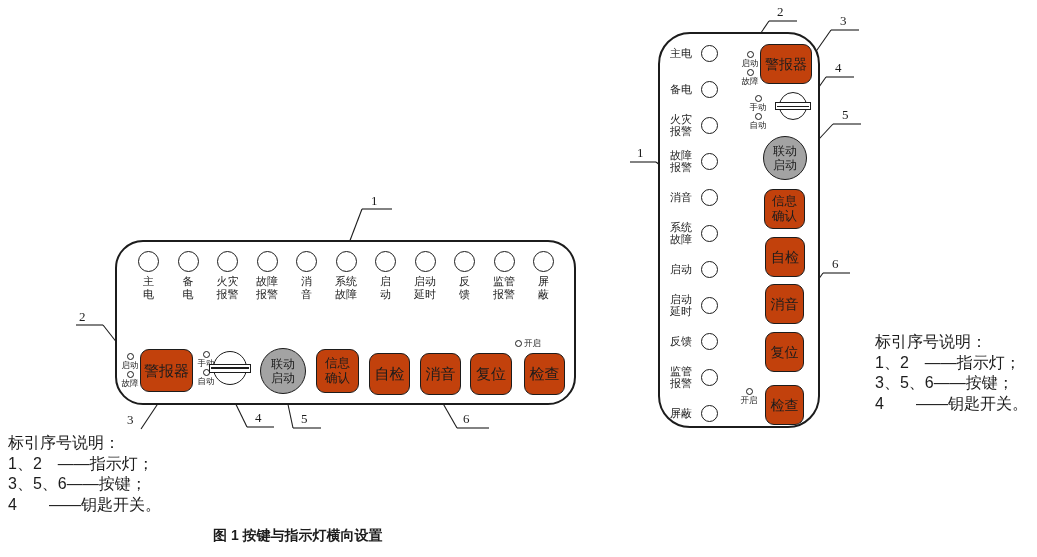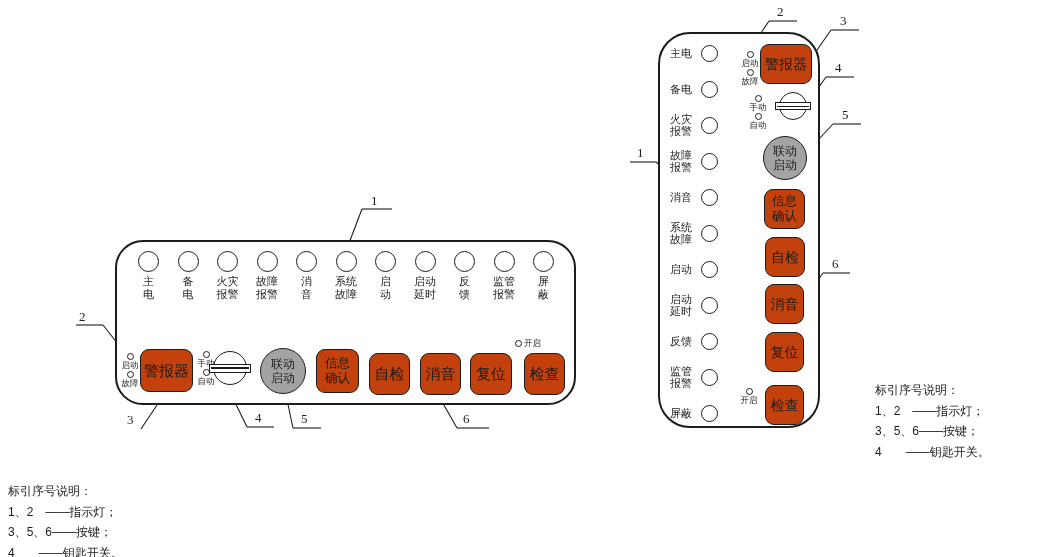--- a/index.html
+++ b/index.html
@@ -29,21 +29,21 @@
   .keysw{position:absolute;border:1.8px solid #1c1c1c;border-radius:50%;background:#fff;box-sizing:border-box;}
   .key-slot{position:absolute;left:-5px;right:-5px;top:50%;margin-top:-4.5px;height:9px;
        border:1.4px solid #1c1c1c;background:#fff;box-sizing:border-box;}
   .key-slot::after{content:"";position:absolute;left:1px;right:1px;top:2.5px;height:1.8px;background:#1c1c1c;}
   .led-col{position:absolute;display:flex;flex-direction:column;align-items:center;width:24px;}
   .led-col .mini{font-size:8.5px;line-height:10px;white-space:nowrap;}
   .led-col .dot{margin-top:1px;}
   .led-row{position:absolute;display:flex;align-items:center;font-size:8.5px;line-height:9px;white-space:nowrap;}
   .led-row .dot{margin-right:2px;}
   .cn{position:absolute;font-family:"Liberation Serif","DejaVu Serif",serif;font-size:13px;line-height:13px;}
-  .legend{position:absolute;font-size:12px;line-height:20.5px;margin-top:48px;}
+  .legend{position:absolute;font-size:16px;line-height:20.5px;}
   .caption{position:absolute;font-weight:bold;font-size:14px;white-space:nowrap;}
 </style>
 </head>
 <body>
 
 <div class="canvas">
 
   <svg class="leaders">
     <g stroke="#1c1c1c" stroke-width="1.1">
       <line x1="362" y1="209" x2="392" y2="209"></line>
@@ -214,20 +214,21 @@
   <div class="cn" style="left:301px;top:412px;">5</div>
   <div class="cn" style="left:463px;top:412px;">6</div>
 
   <div class="legend" style="left:8px;top:433px;">
     <div>标引序号说明：</div>
     <div>1、2　——指示灯；</div>
     <div>3、5、6——按键；</div>
     <div>4　　——钥匙开关。</div>
   </div>
 
+  <div class="caption" style="left:213px;top:527px;">图 1  按键与指示灯横向设置</div>
 
   <div class="panel" style="left:658px;top:32px;width:162px;height:396px;border-radius:32px;">
 
     <div class="col2">
       <div class="row2">
           <span class="ind2-lab">
             <span>主电</span>
             <span></span>
           </span>
           <span class="circ c17"></span>

